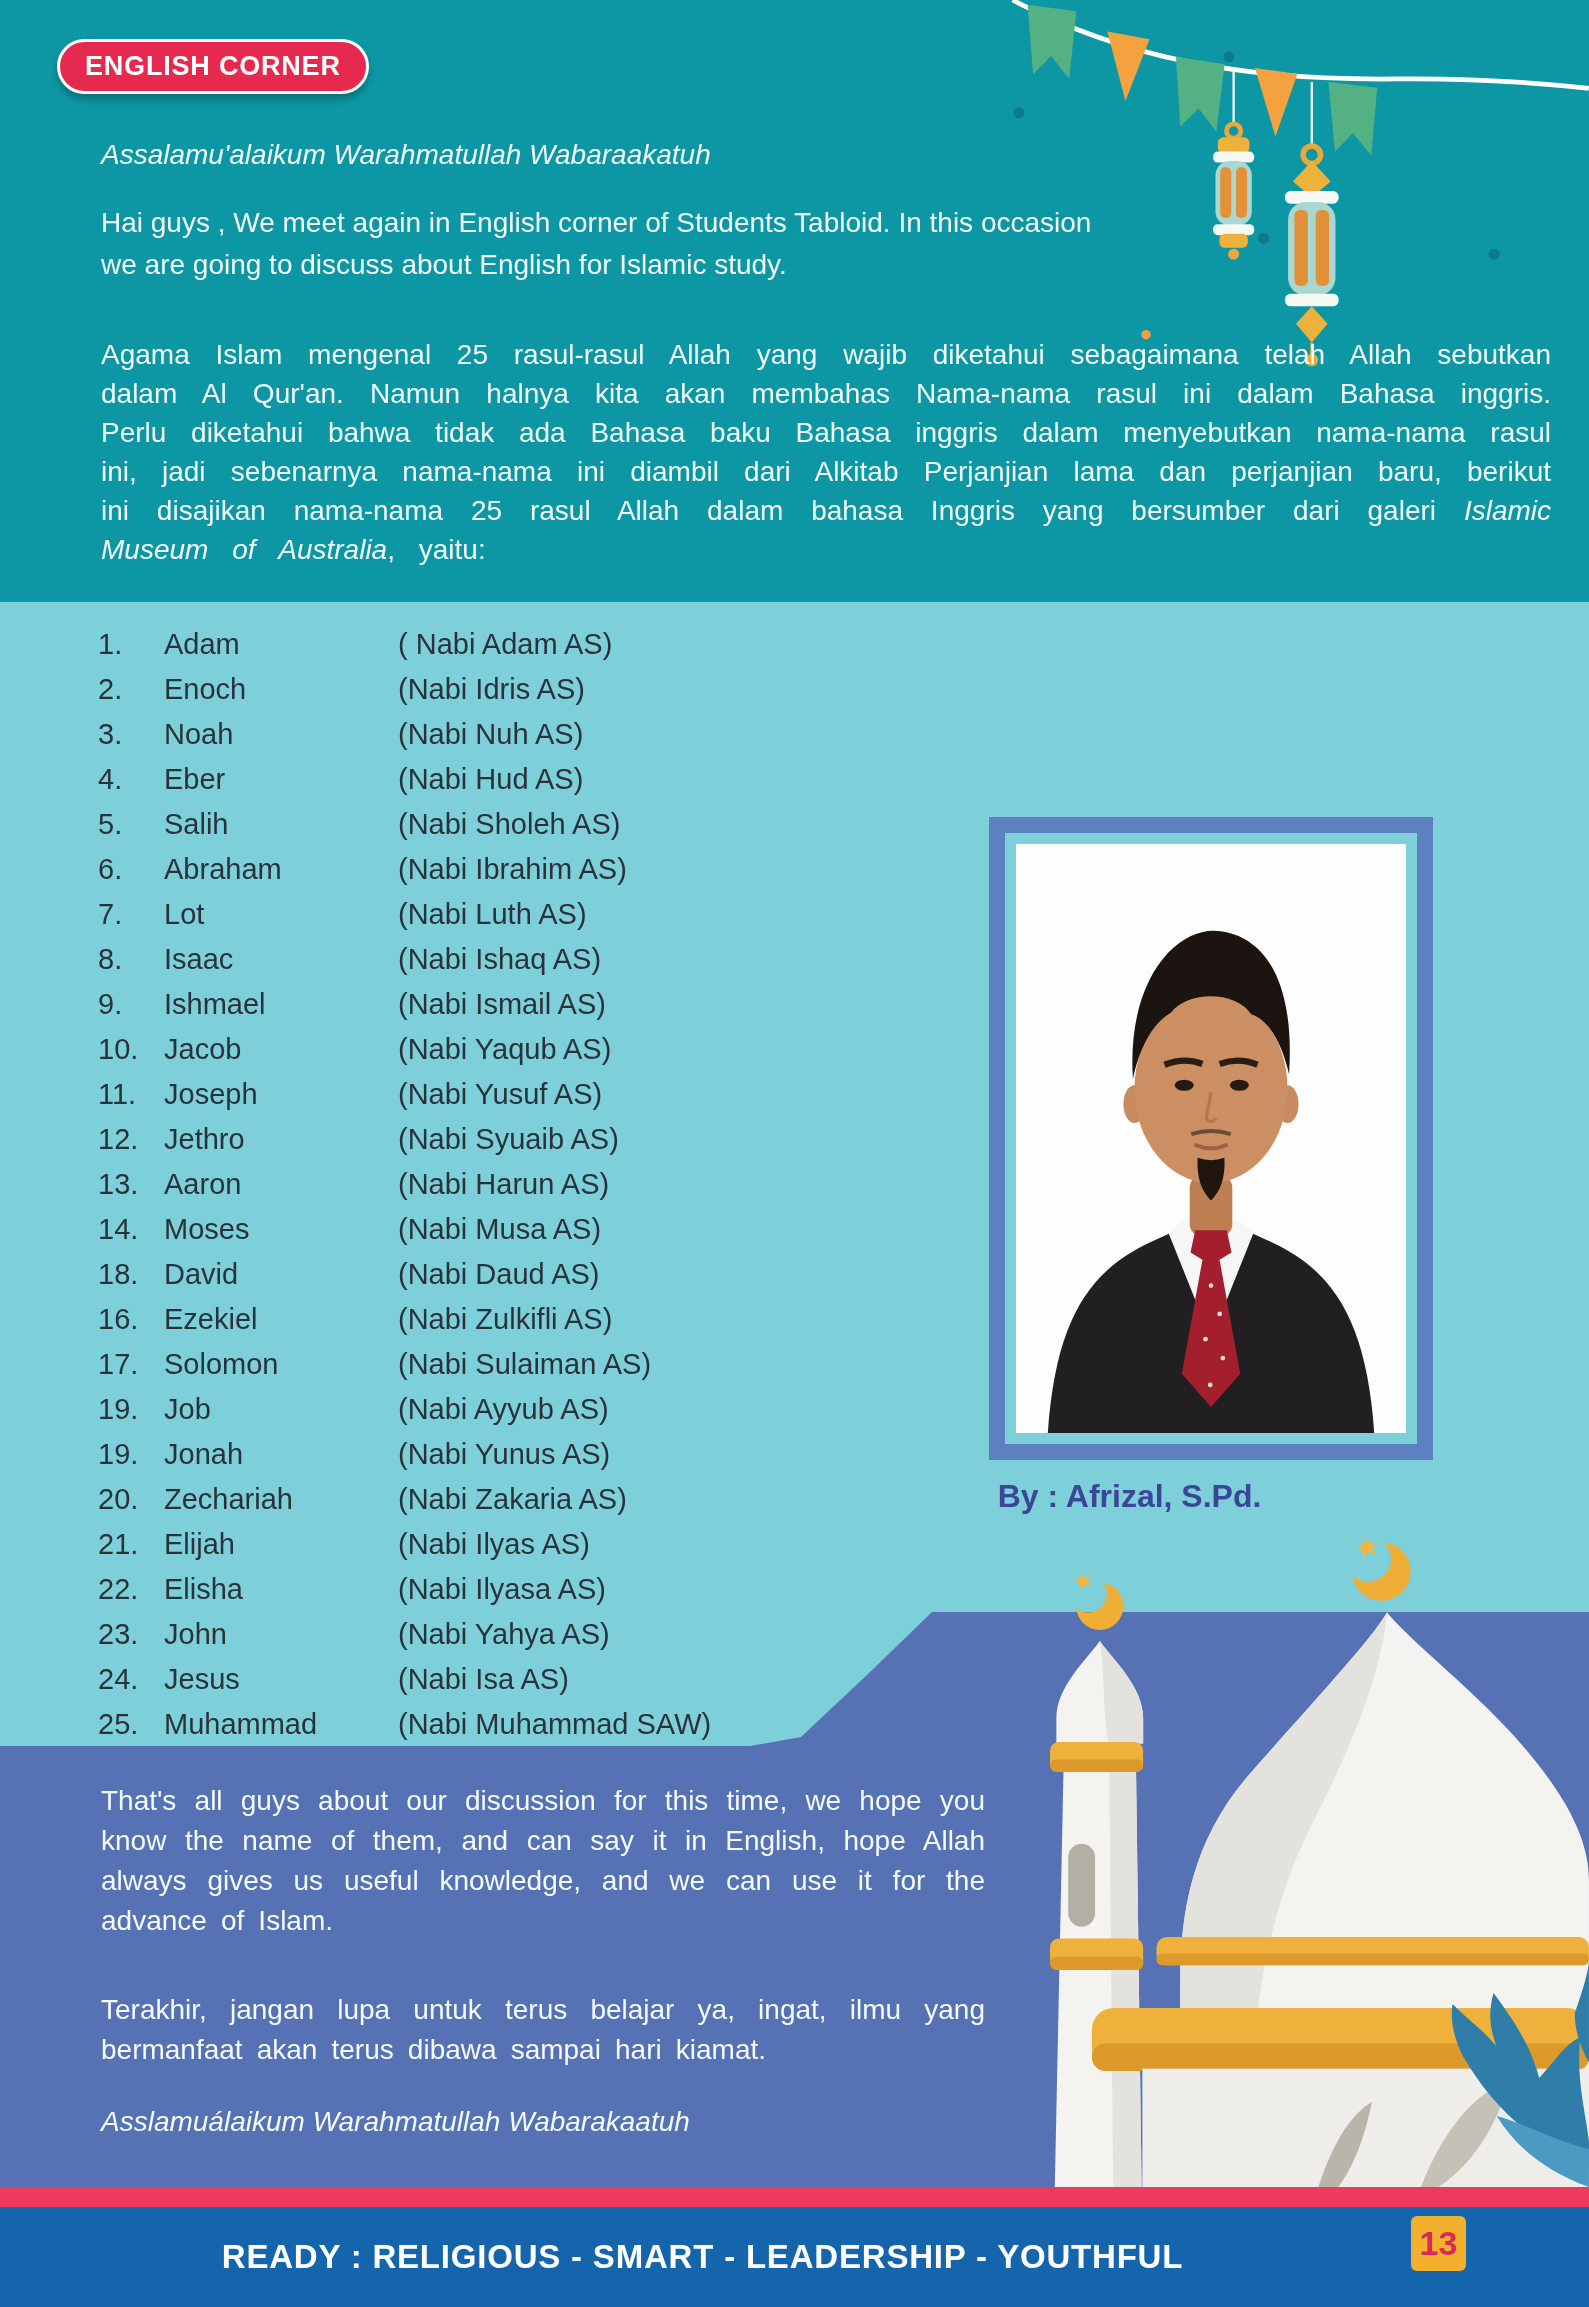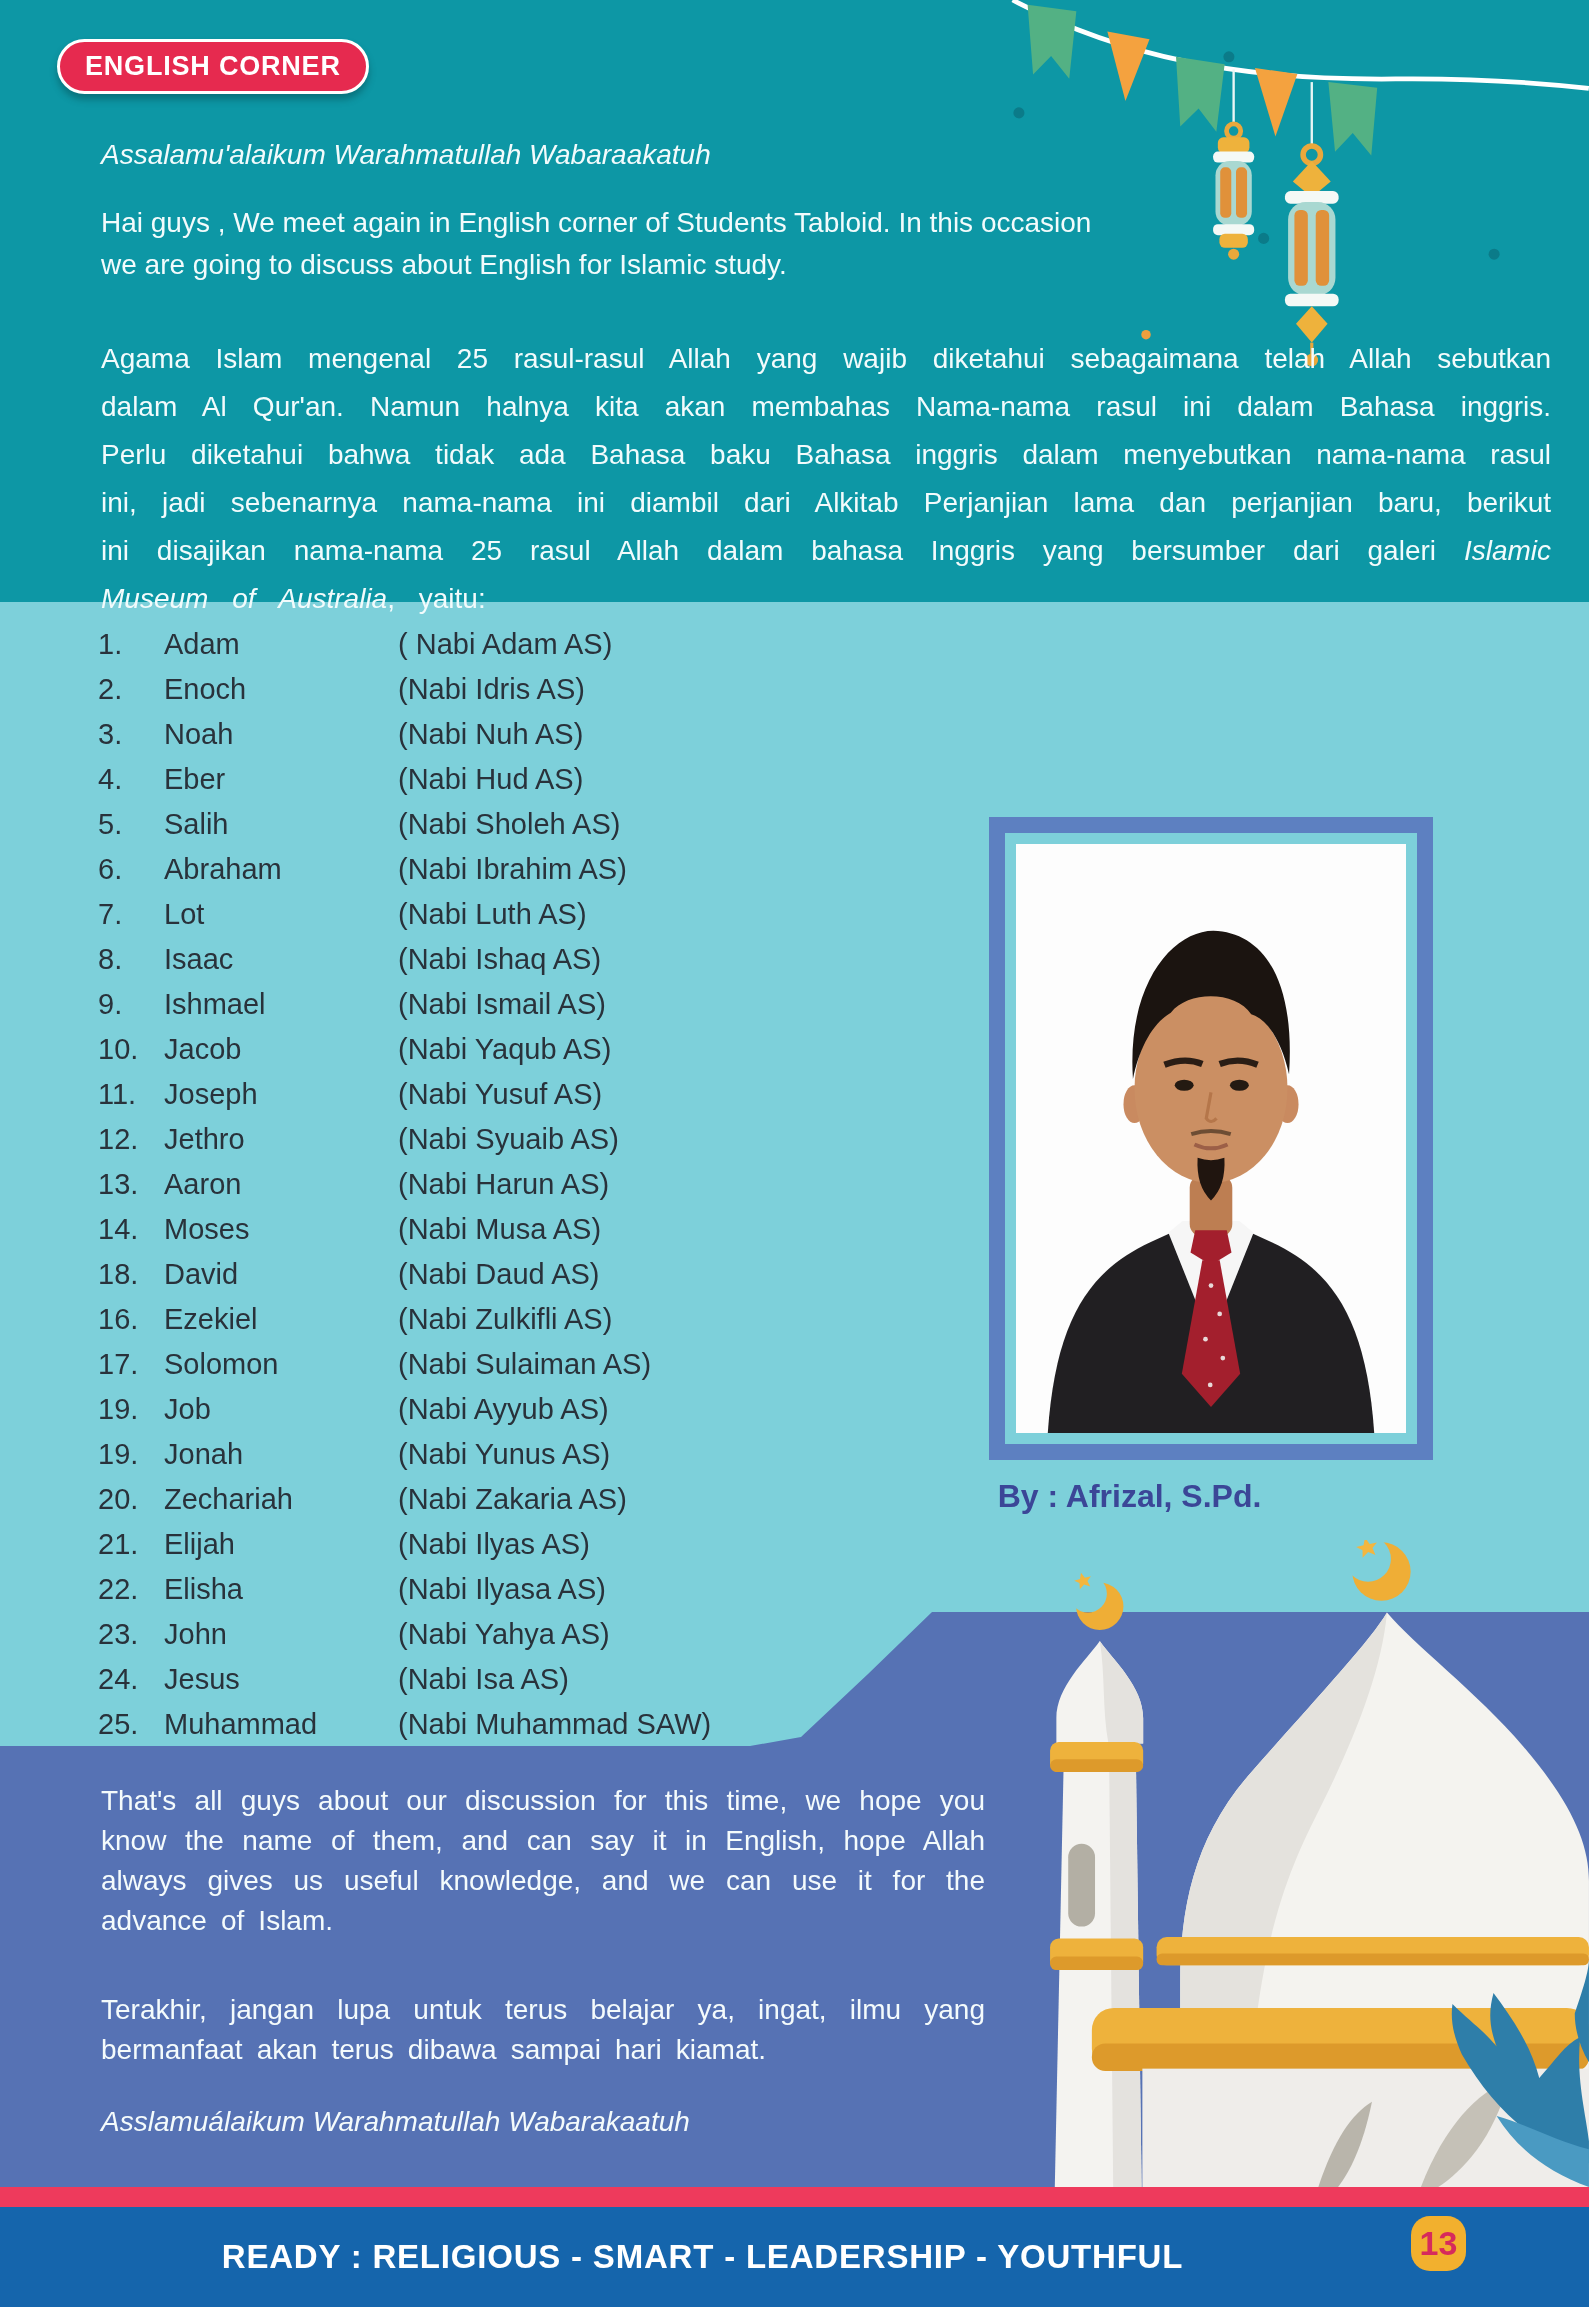--- a/index.html
+++ b/index.html
@@ -14,21 +14,21 @@
     left:57px; top:39px; padding:9px 25px; background:#e62a4f;
     border:3.2px solid #ffffff; border-radius:32px; color:#ffffff;
     font-size:27px; font-weight:bold; letter-spacing:0.8px;
     box-shadow:0 5.5px 7px rgba(0,45,50,.35);
   }
   .greeting{ left:101px; top:120px; color:#f2fbfc; font-size:28px; font-style:italic;margin-top:19px; }
   .intro{ left:101px; top:202px; color:#f2fbfc; font-size:28px; line-height:42px; }
   .intro span{display:block;}
   .article{
     left:101px; top:335px; width:1450px; color:#f2fbfc; font-size:28px;
-    line-height:48px; text-align:justify; word-spacing:16px;
+    line-height:39px; text-align:justify; word-spacing:16px;
   }
   .article em{font-style:italic;}
   
   .panel{ left:0; top:602px; width:1589px; height:1145px; background:#7dd0da; }
   .prophet-list{ left:98px; top:622px; width:790px; color:#29323b; font-size:29px; }
   .prow{ display:flex; height:45px; align-items:center; }
   .prow .num{ width:66px; }
   .prow .en{ width:234px; }
   
   .photo-frame{
@@ -54,21 +54,21 @@
   .footer{
     left:0; top:2207px; width:1589px; height:100px; background:#1565ac; z-index:7;
     display:flex; align-items:center;justify-content:center;
   }
   .motto{
     flex:1; text-align:center; padding-right:184px; color:#ffffff;
     font-size:33px; font-weight:bold; letter-spacing:0.8px;
   }
   .page-num{
     position:absolute; left:1411px; top:8.7px; width:55px; height:55px;
-    background:#f2b02e; border-radius:19px; color:#d62a5c; font-size:34px;
+    background:#f2b02e; border-radius:6px; color:#d62a5c; font-size:34px;
     font-weight:bold; display:flex; align-items:center; justify-content:center;
   }
   .decor-top{ left:868px; top:0; width:721px; height:371px; z-index:2; }
   .mosque{ left:908px; top:1540px; width:681px; height:647px; z-index:5; }
   .z3{z-index:3;} .z4{z-index:4;}
 </style>
 </head>
 <body>
 
 <div class="page">

